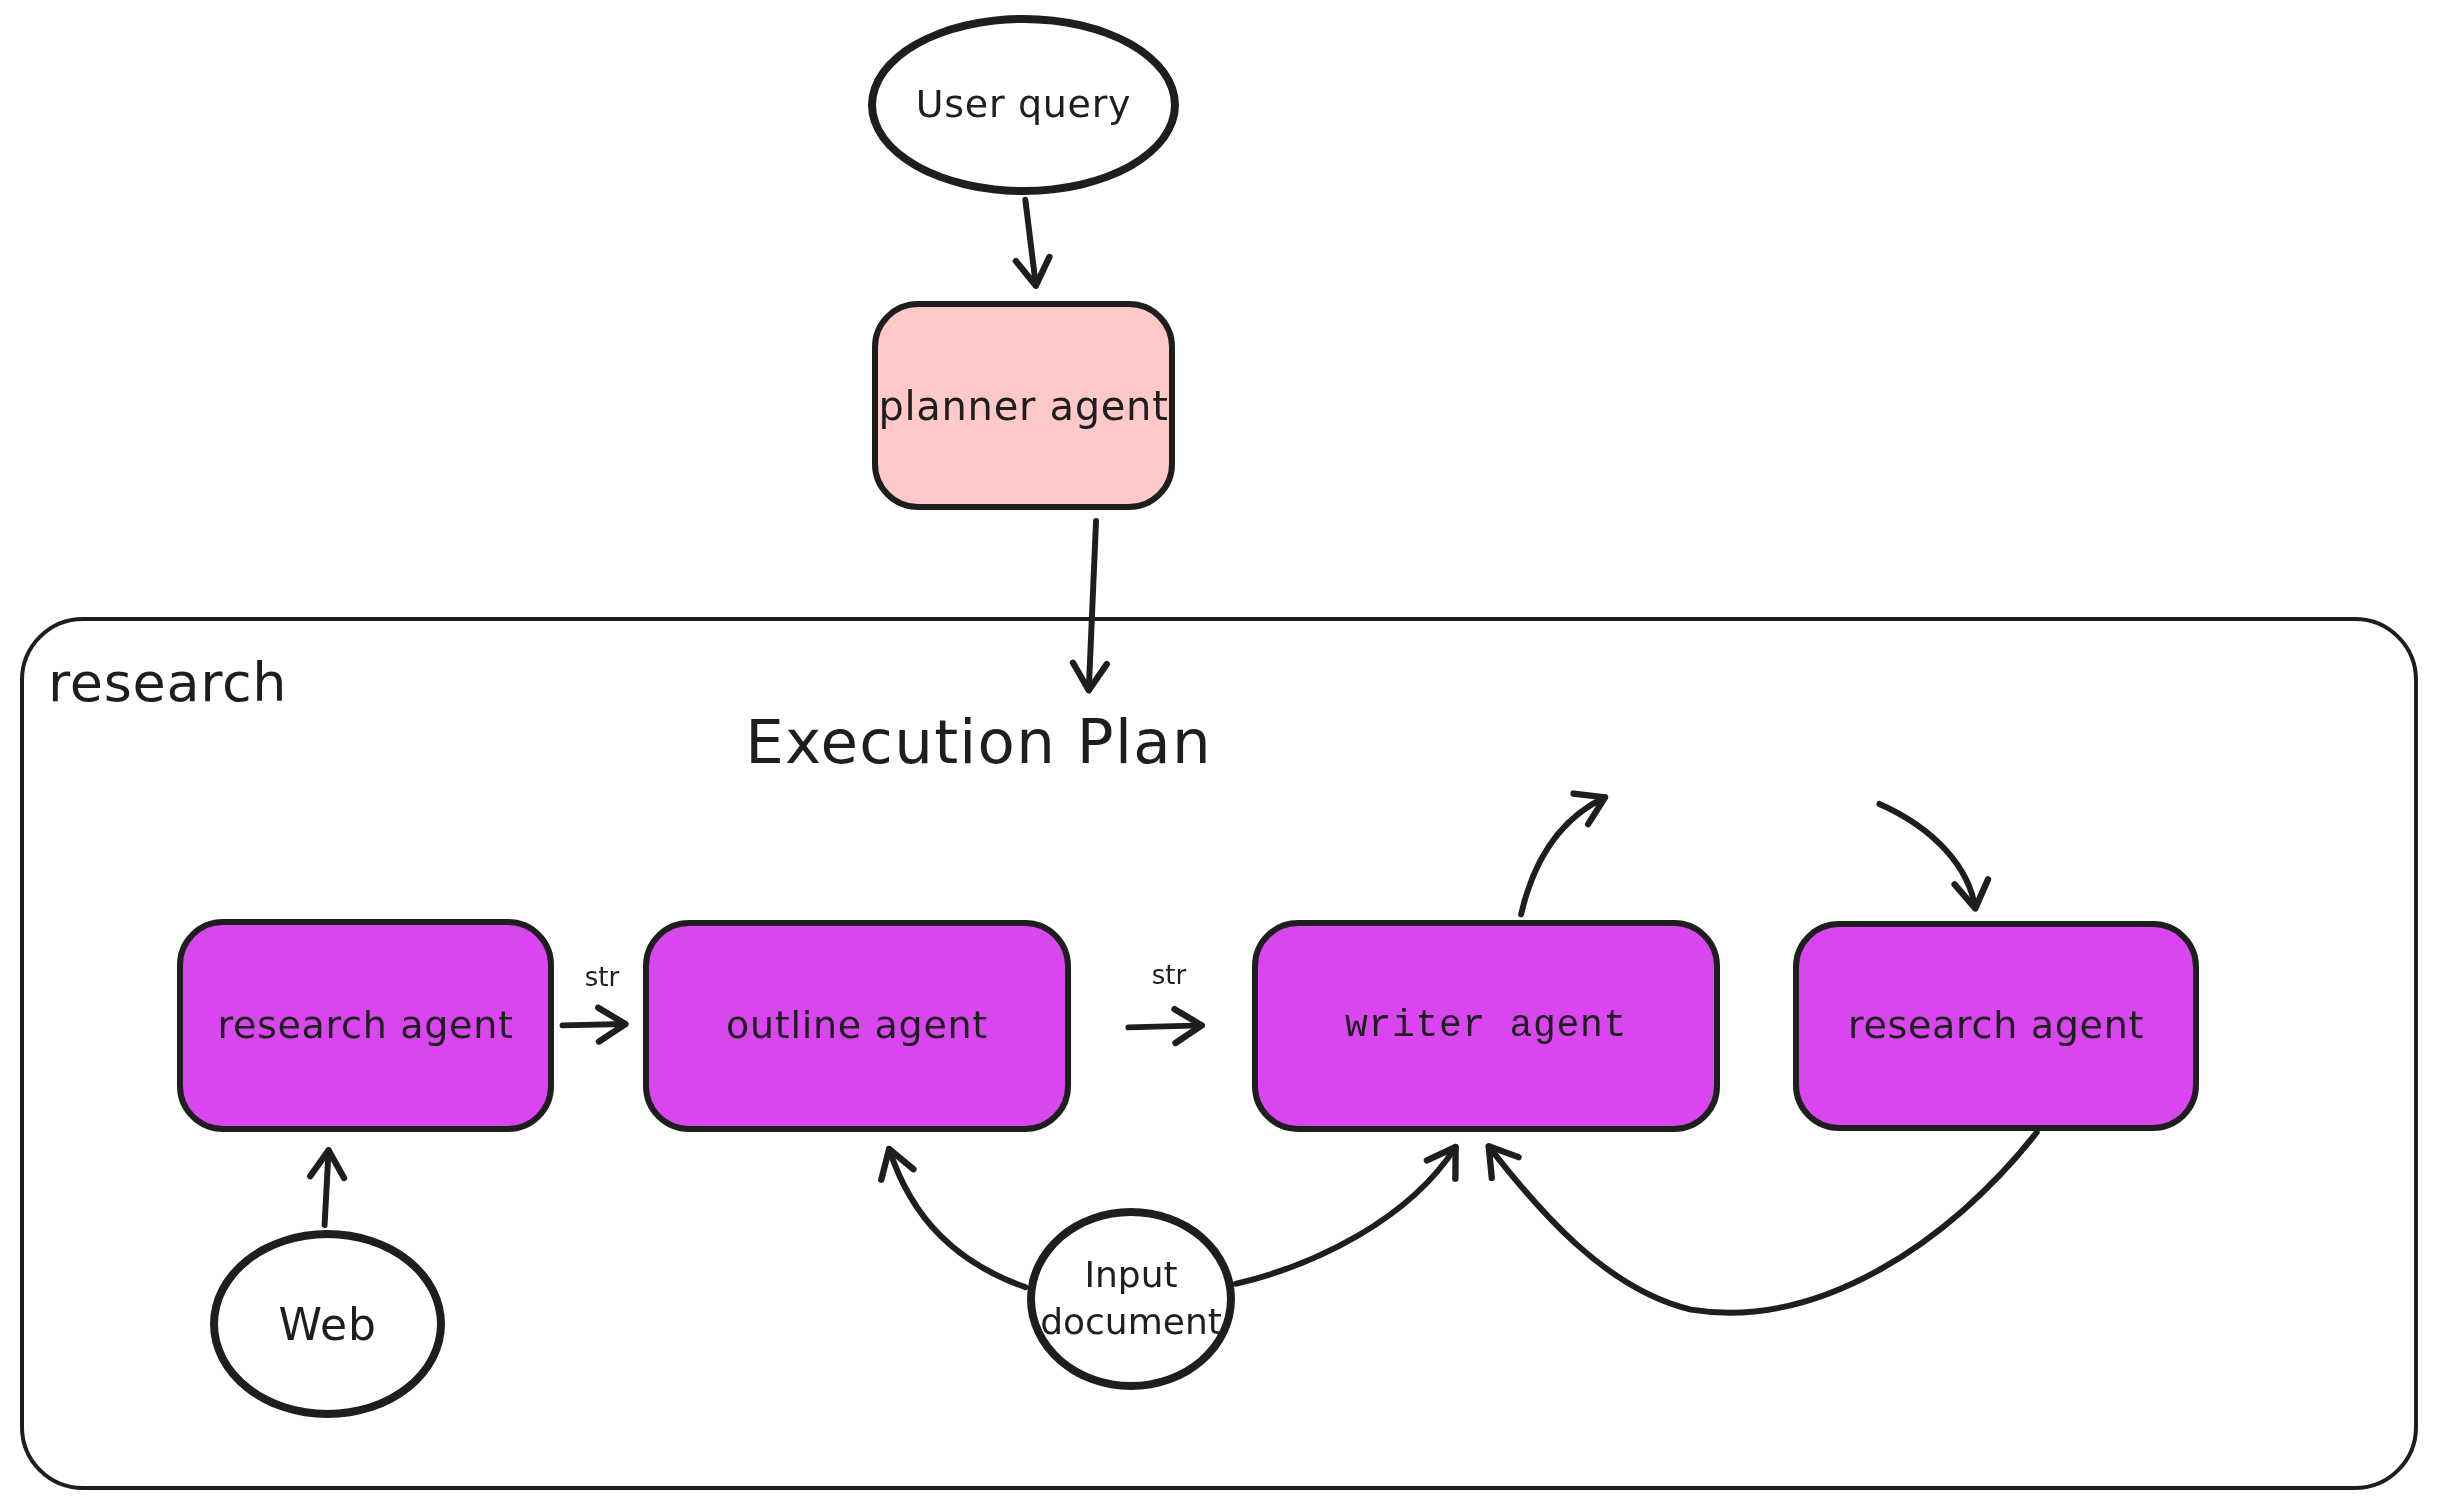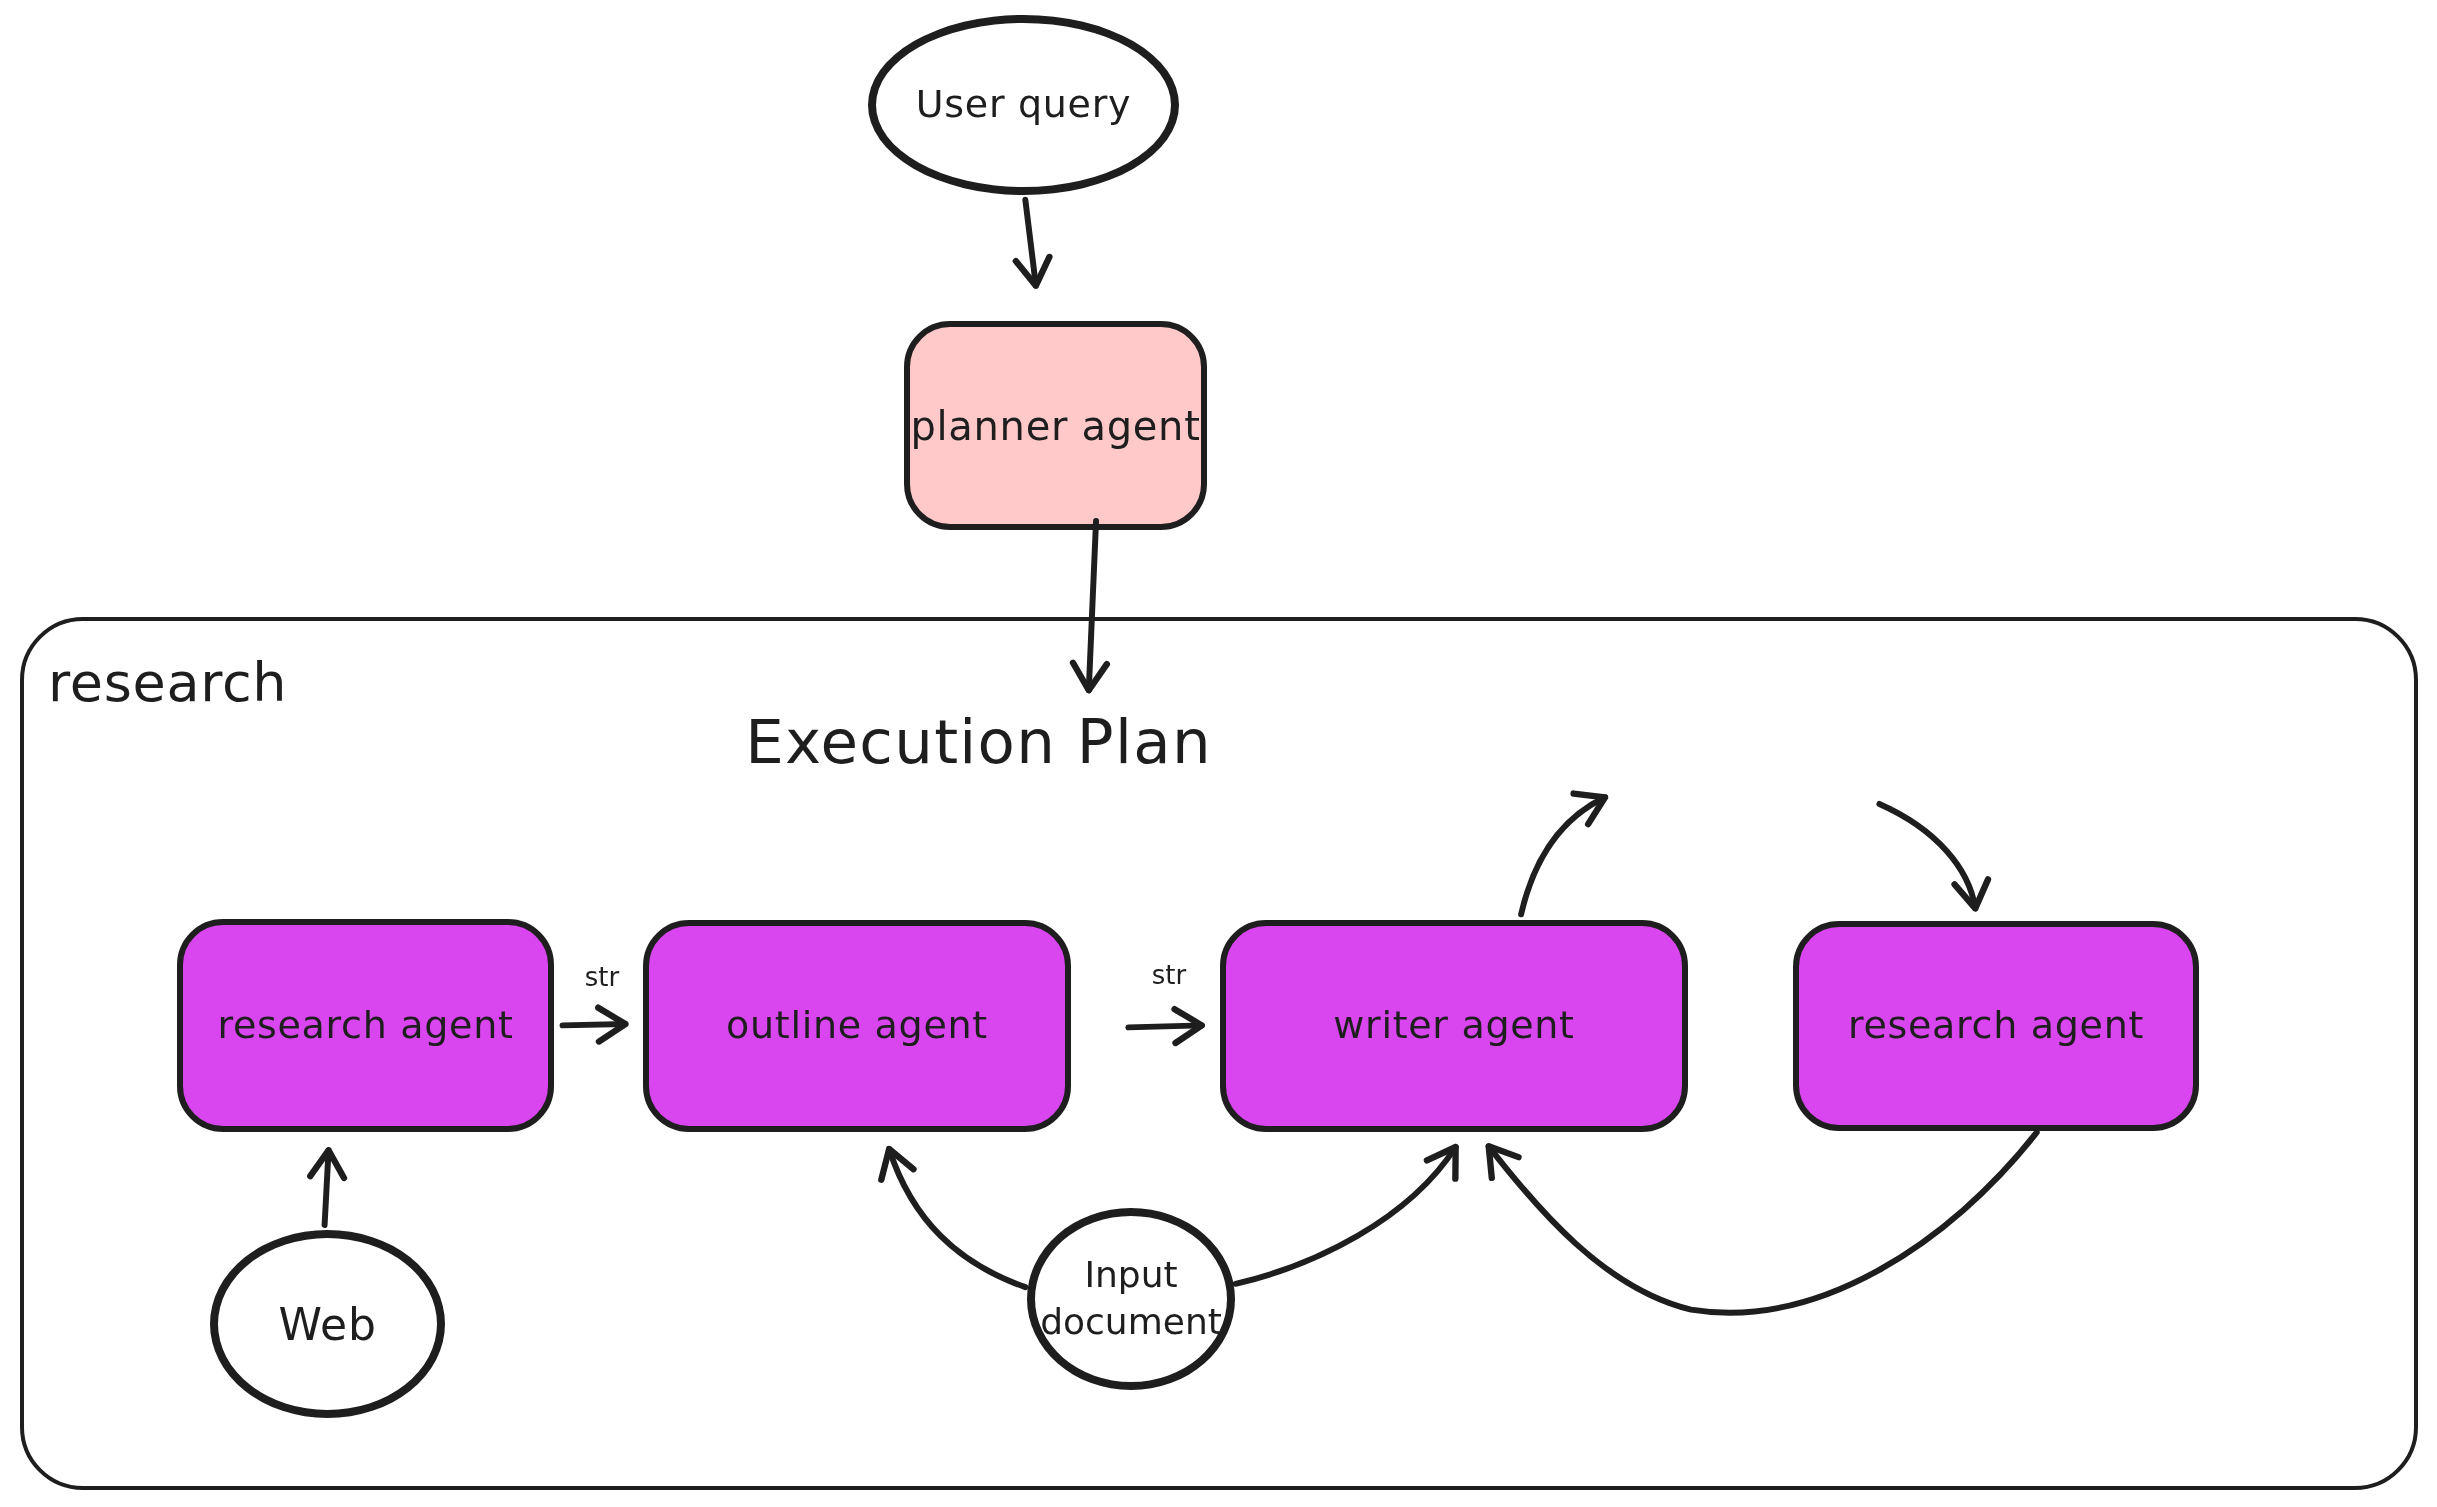--- a/index.html
+++ b/index.html
@@ -18,31 +18,31 @@
     border:6.6px solid #1e1e1e;
     background:#ffffff;
   }
   .rect{border-radius:46px;}
   .ellipse{border-radius:50%;}
   .blue{background:#d946ef;}
   .pink{background:#ffc9c9;}
   .node-label{font-size:38px;line-height:1.25;letter-spacing:0.7px;}
   .small-label{font-size:36px;line-height:1.3;}
   #user-query-ellipse{left:868px;top:14.5px;width:311px;height:180px;border-width:8px;}
-  #planner-box{left:904px;top:301px;width:303px;height:209px;margin-top:20px;}
+  #planner-box{left:872px;top:301px;width:303px;height:209px;}
   #planner-box .node-label{font-size:40px;}
   #workflow-container{
     left:20px;top:617px;width:2398px;height:873px;
     border:4.6px solid #1e1e1e;border-radius:63px;background:#ffffff;
   }
   #workflow-label{left:48px;top:651px;font-size:54px;letter-spacing:0.7px;}
   #execution-plan{left:681px;top:706px;width:595px;text-align:center;font-size:61px;letter-spacing:1.3px;}
   #research-box{left:177px;top:919px;width:377px;height:213px;}
   #outline-box{left:643px;top:920px;width:428px;height:212px;}
-  #writer-box{left:1220px;top:920px;width:468px;height:212px;}
+  #writer-box{left:1252px;top:920px;width:468px;height:212px;font-family:Liberation Mono, monospace;}
   #reviewer-box{left:1793px;top:921px;width:406px;height:210px;}
   #web-ellipse{left:210px;top:1230px;width:235px;height:188px;border-width:8px;}
   #web-ellipse .node-label{font-size:44px;}
   #input-ellipse{left:1027px;top:1208px;width:208px;height:182px;border-width:8px;padding:0 6.6px;}
   #output-ellipse{left:1633px;top:690px;width:242px;height:186px;border-width:8px;padding:0 9.3px;}
   .edge-label{font-size:26px;}
   #str1-label{left:559px;top:962px;width:86px;text-align:center;}
   #str2-label{left:1126px;top:960px;width:86px;text-align:center;}
   #edges{position:absolute;left:0;top:0;width:2438px;height:1508px;pointer-events:none;}
 </style>

